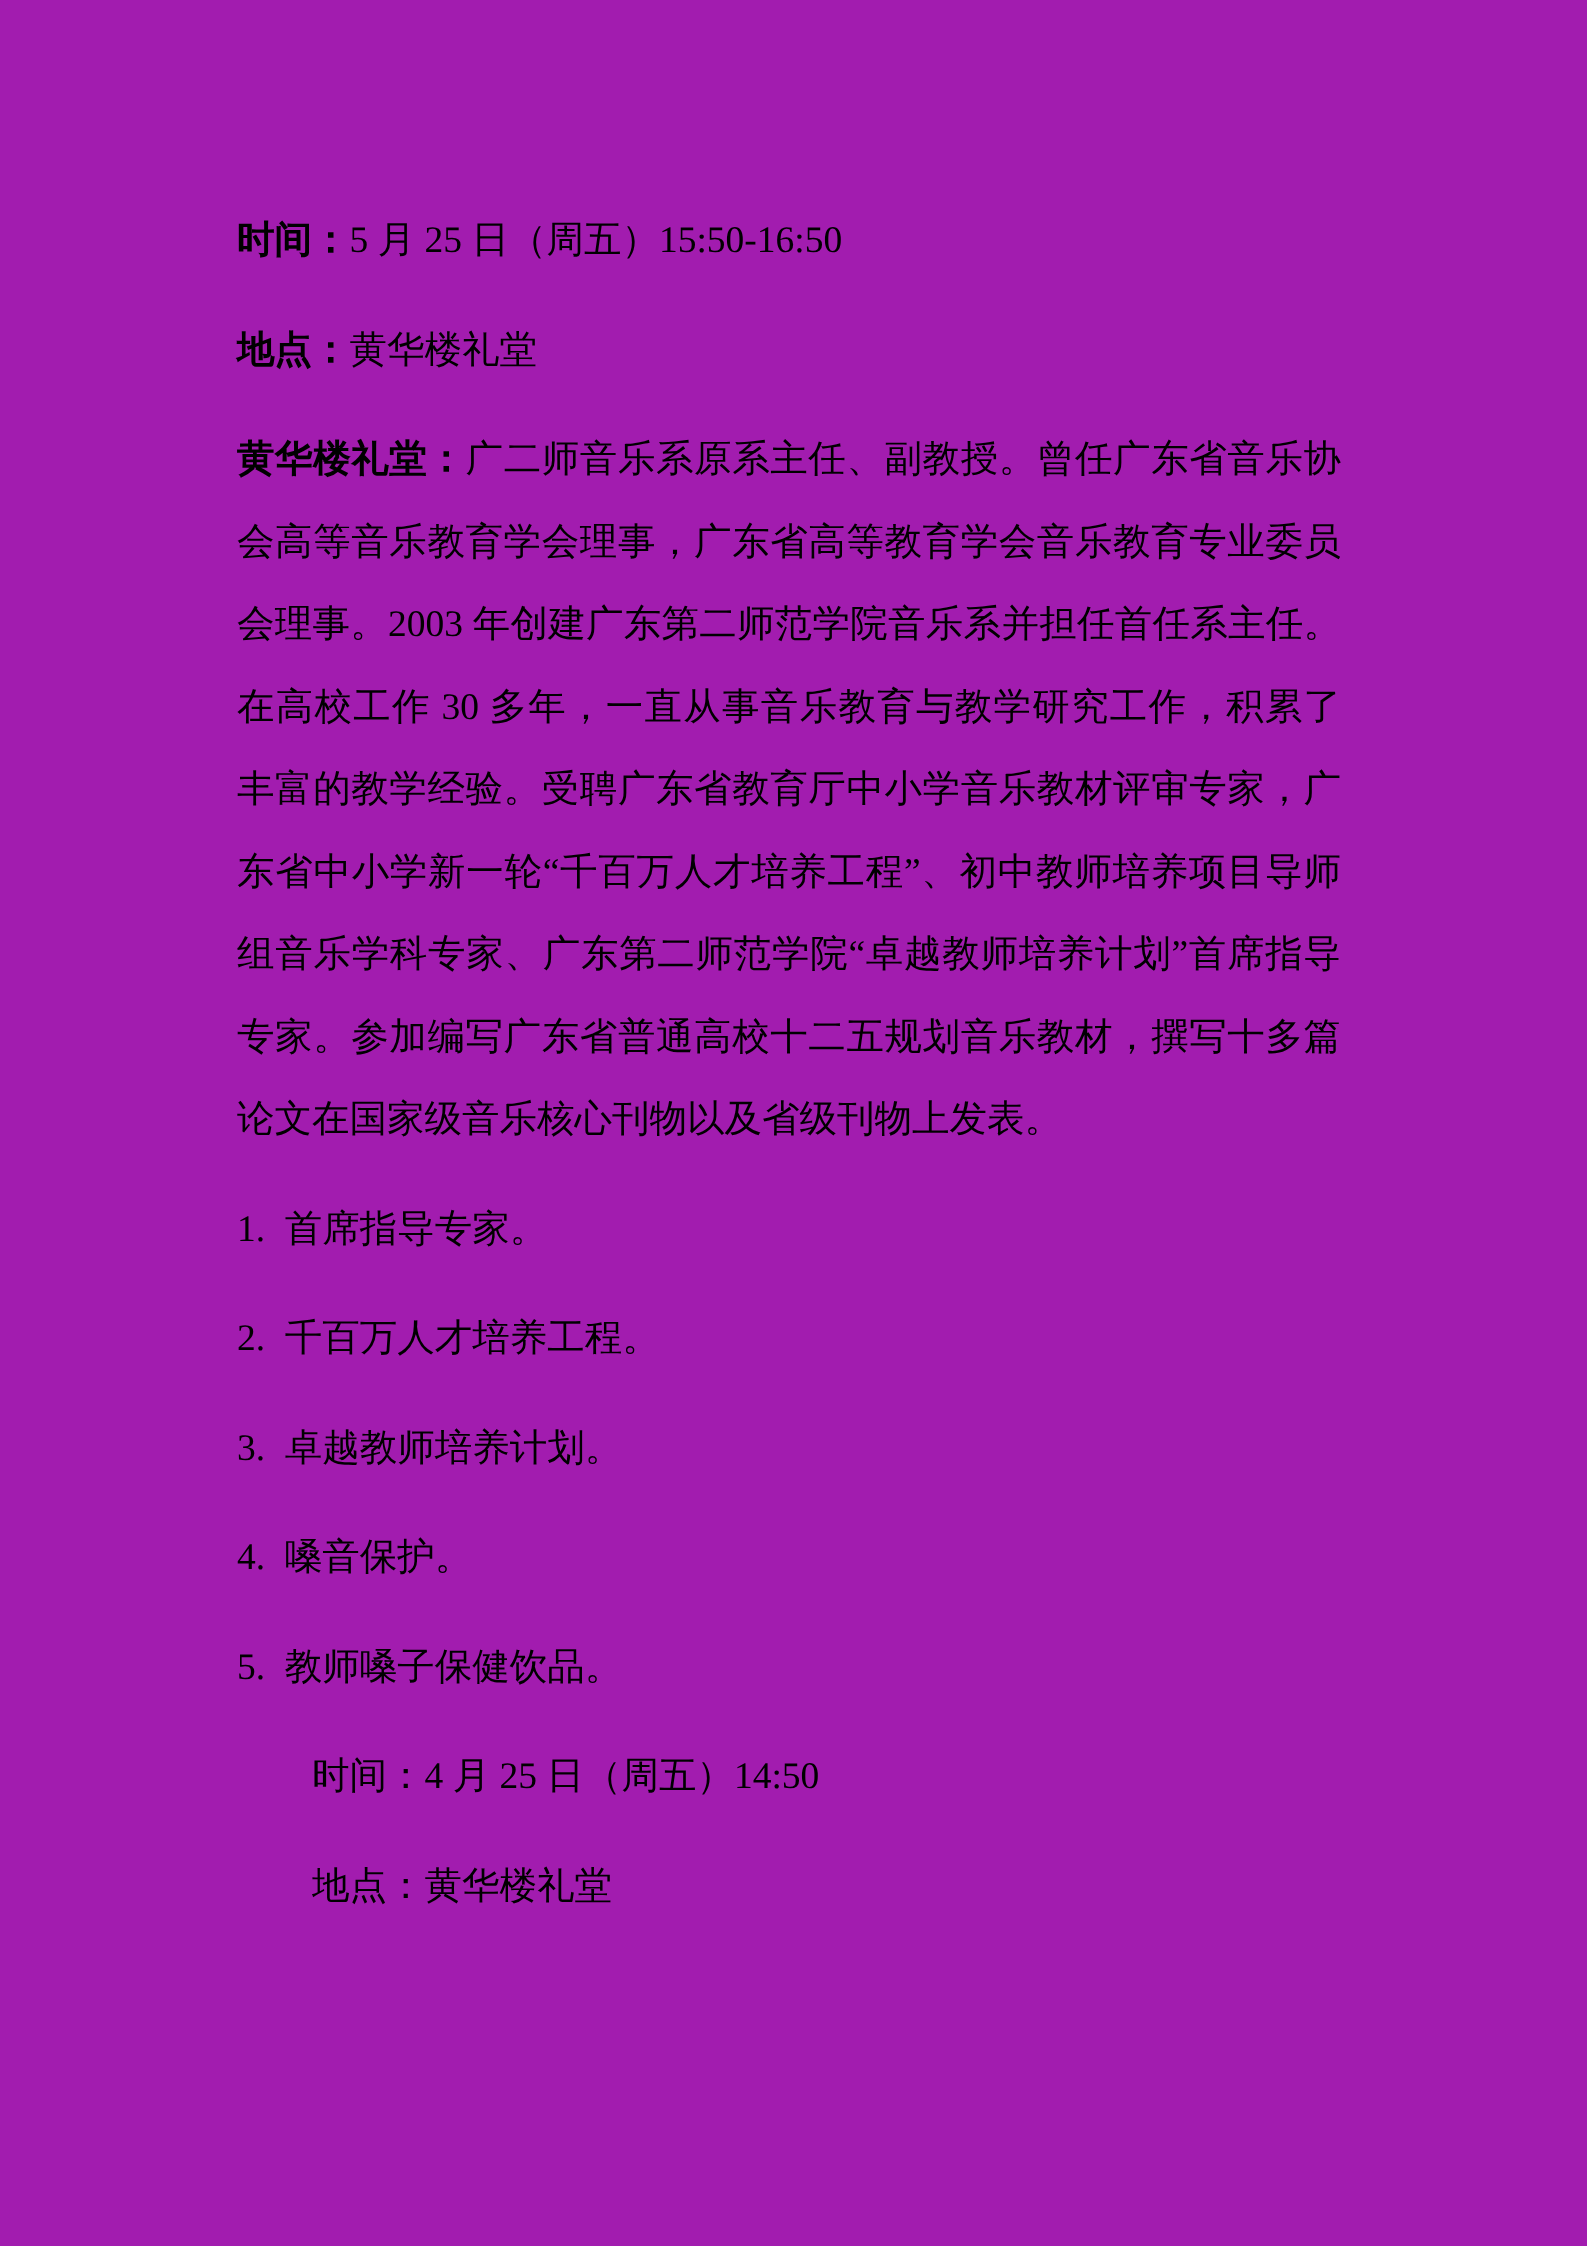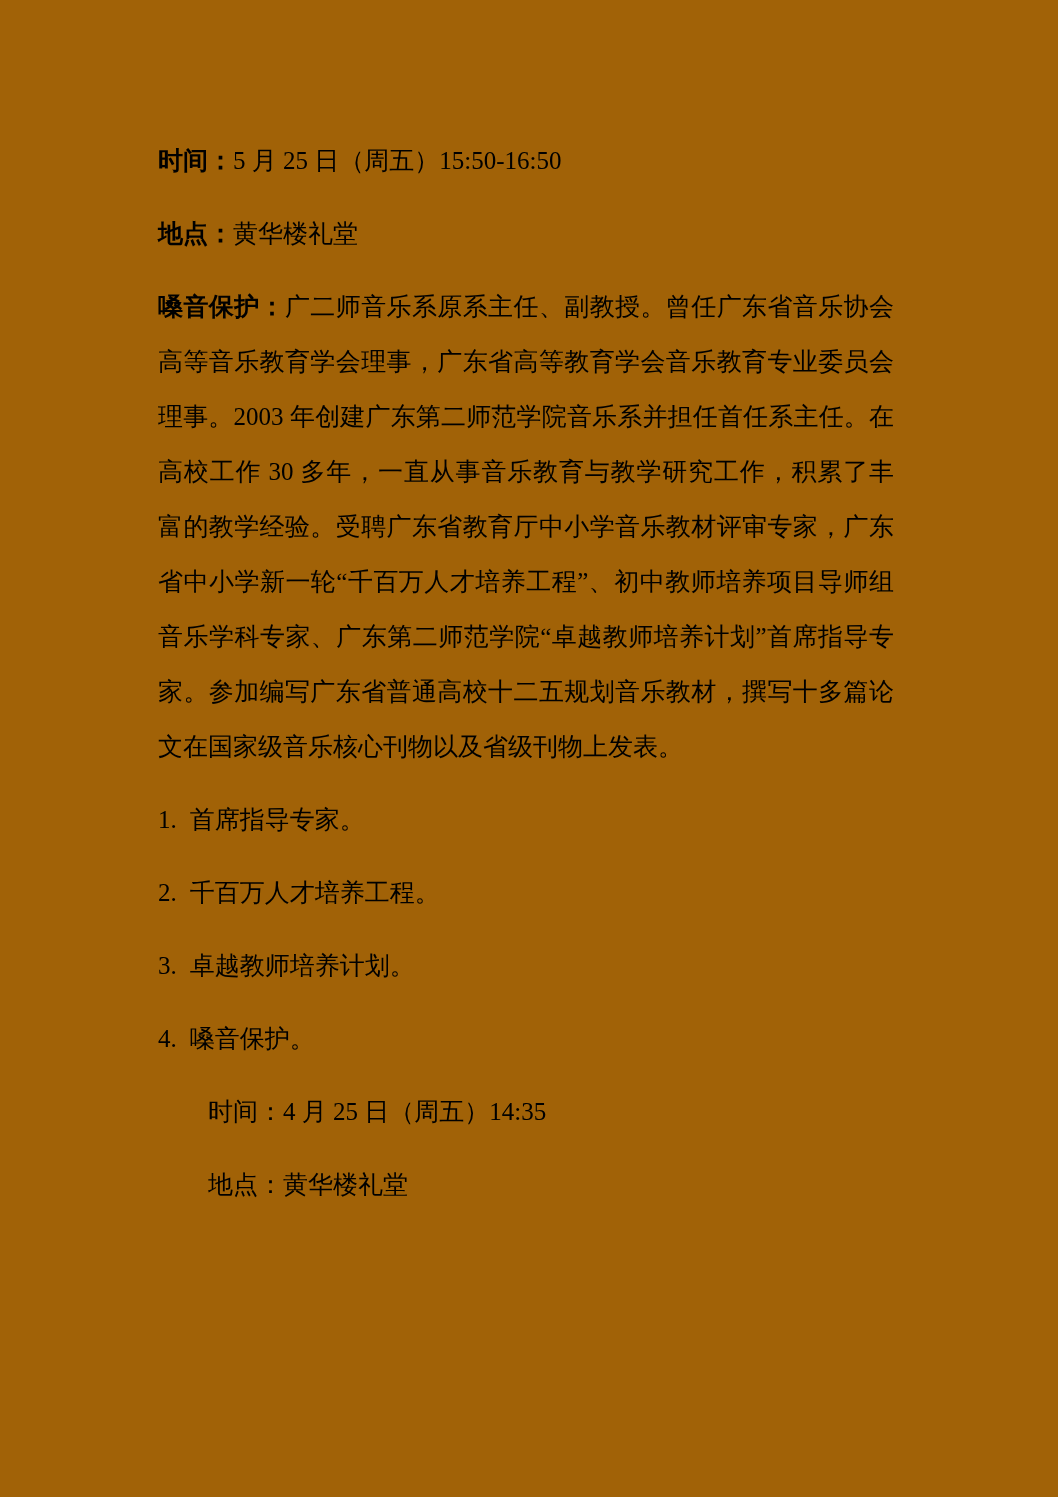--- a/index.html
+++ b/index.html
@@ -12,21 +12,21 @@
     height: 1497px;
     overflow: hidden;
     font-family: "Liberation Serif", "DejaVu Serif", serif;
     color: #000000;
   }
   .page {
     box-sizing: border-box;
     width: 1058px;
     height: 1497px;
     padding: 133px 164px 56px 158px;
-    background: #a16207;
+    background: #a21caf;
   }
   .para {
     margin: 0 0 18px 0;
     font-size: 25px;
     line-height: 55px;
     font-weight: normal;
     text-align: left;
   }
   .para.justify {
     text-align: justify;
@@ -50,42 +50,45 @@
 
   <p class="para">
     <span class="label">时间：</span><span>5 月 25 日（周五）15:50-16:50</span>
   </p>
 
   <p class="para">
     <span class="label">地点：</span><span>黄华楼礼堂</span>
   </p>
 
   <p class="para justify">
-    <span class="label">嗓音保护：</span><span>广二师音乐系原系主任、副教授。曾任广东省音乐协会高等音乐教育学会理事，广东省高等教育学会音乐教育专业委员会理事。2003 年创建广东第二师范学院音乐系并担任首任系主任。在高校工作 30 多年，一直从事音乐教育与教学研究工作，积累了丰富的教学经验。受聘广东省教育厅中小学音乐教材评审专家，广东省中小学新一轮“千百万人才培养工程”、初中教师培养项目导师组音乐学科专家、广东第二师范学院“卓越教师培养计划”首席指导专家。参加编写广东省普通高校十二五规划音乐教材，撰写十多篇论文在国家级音乐核心刊物以及省级刊物上发表。</span>
+    <span class="label">黄华楼礼堂：</span><span>广二师音乐系原系主任、副教授。曾任广东省音乐协会高等音乐教育学会理事，广东省高等教育学会音乐教育专业委员会理事。2003 年创建广东第二师范学院音乐系并担任首任系主任。在高校工作 30 多年，一直从事音乐教育与教学研究工作，积累了丰富的教学经验。受聘广东省教育厅中小学音乐教材评审专家，广东省中小学新一轮“千百万人才培养工程”、初中教师培养项目导师组音乐学科专家、广东第二师范学院“卓越教师培养计划”首席指导专家。参加编写广东省普通高校十二五规划音乐教材，撰写十多篇论文在国家级音乐核心刊物以及省级刊物上发表。</span>
   </p>
 
 
   <p class="para outline-item">
     <span class="num">1.</span><span>首席指导专家。</span>
   </p>
 
   <p class="para outline-item">
     <span class="num">2.</span><span>千百万人才培养工程。</span>
   </p>
 
   <p class="para outline-item">
     <span class="num">3.</span><span>卓越教师培养计划。</span>
   </p>
 
   <p class="para outline-item">
     <span class="num">4.</span><span>嗓音保护。</span>
   </p>
 
+  <p class="para outline-item">
+    <span class="num">5.</span><span>教师嗓子保健饮品。</span>
+  </p>
 
   <p class="para indent">
-    <span>时间：</span><span>4 月 25 日（周五）14:35</span>
+    <span>时间：</span><span>4 月 25 日（周五）14:50</span>
   </p>
 
   <p class="para indent">
     <span>地点：</span><span>黄华楼礼堂</span>
   </p>
 
 </div>
 
 </body></html>

